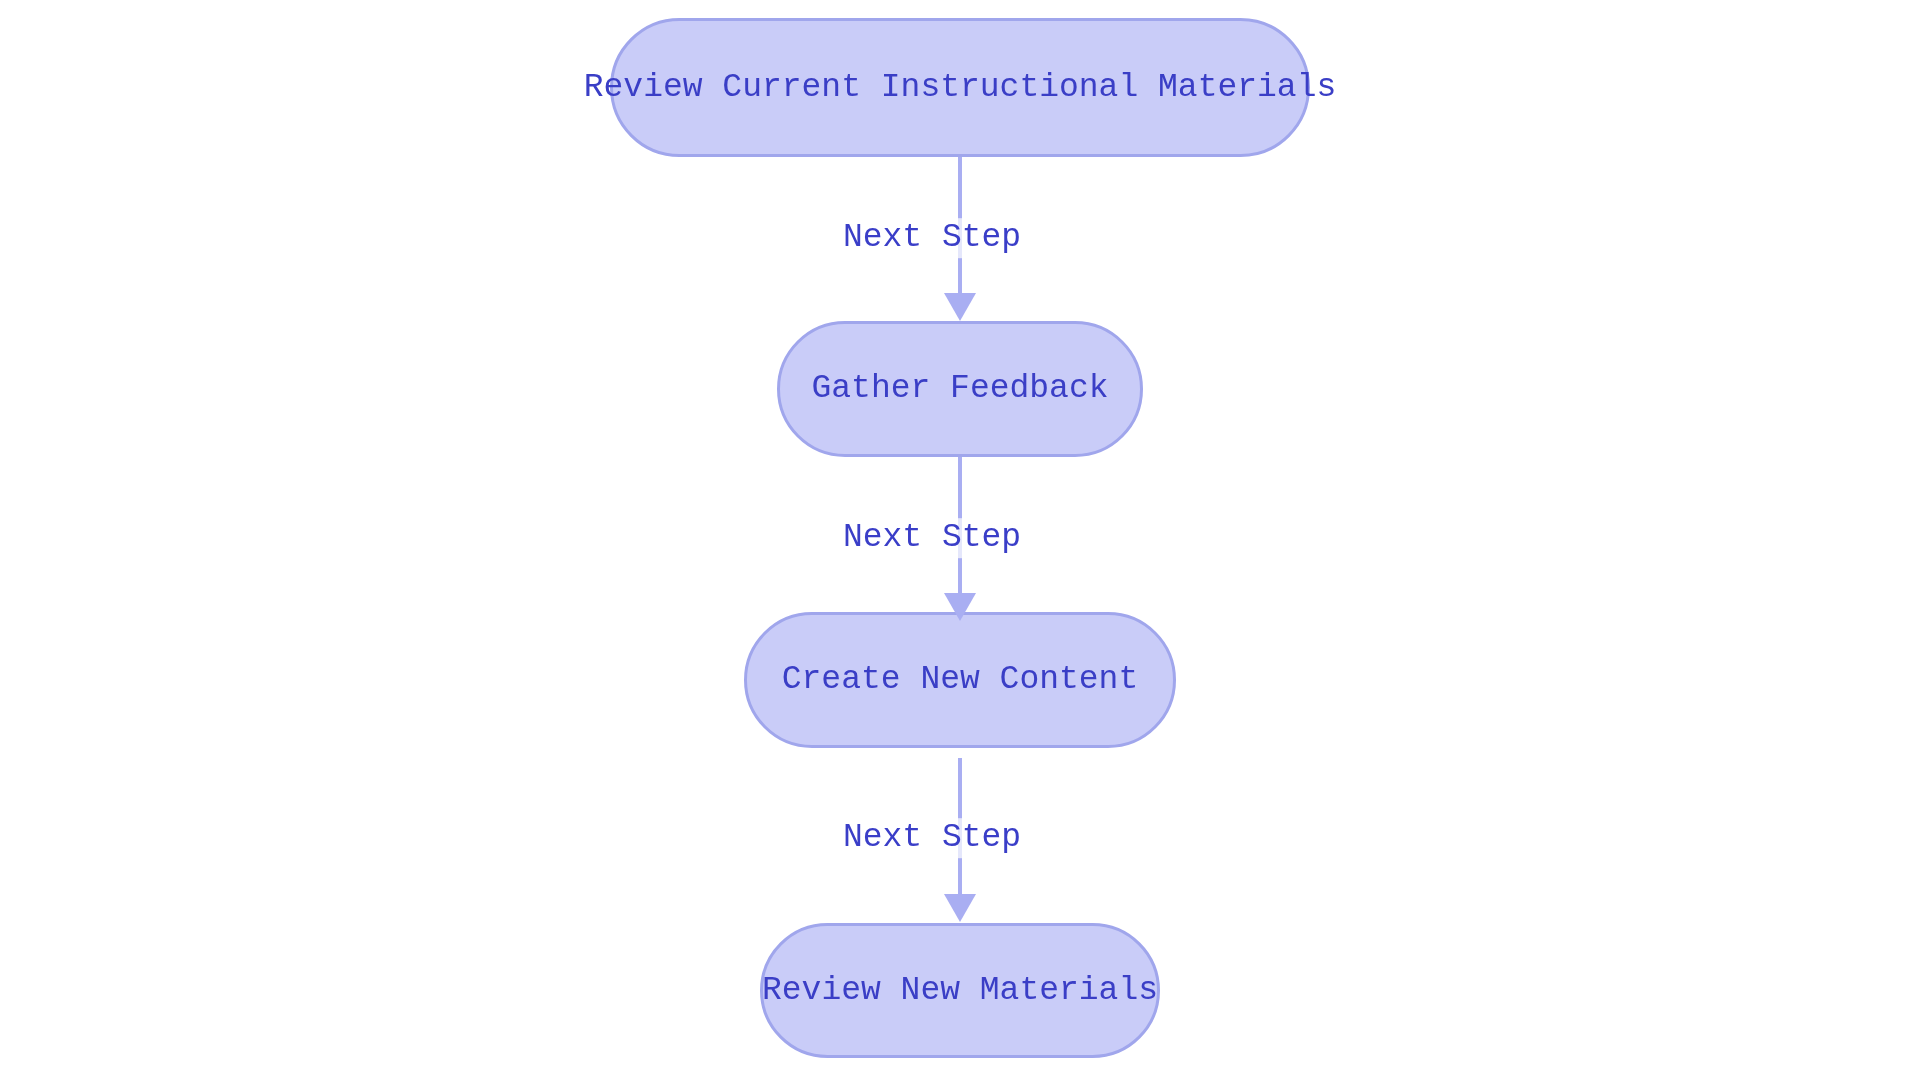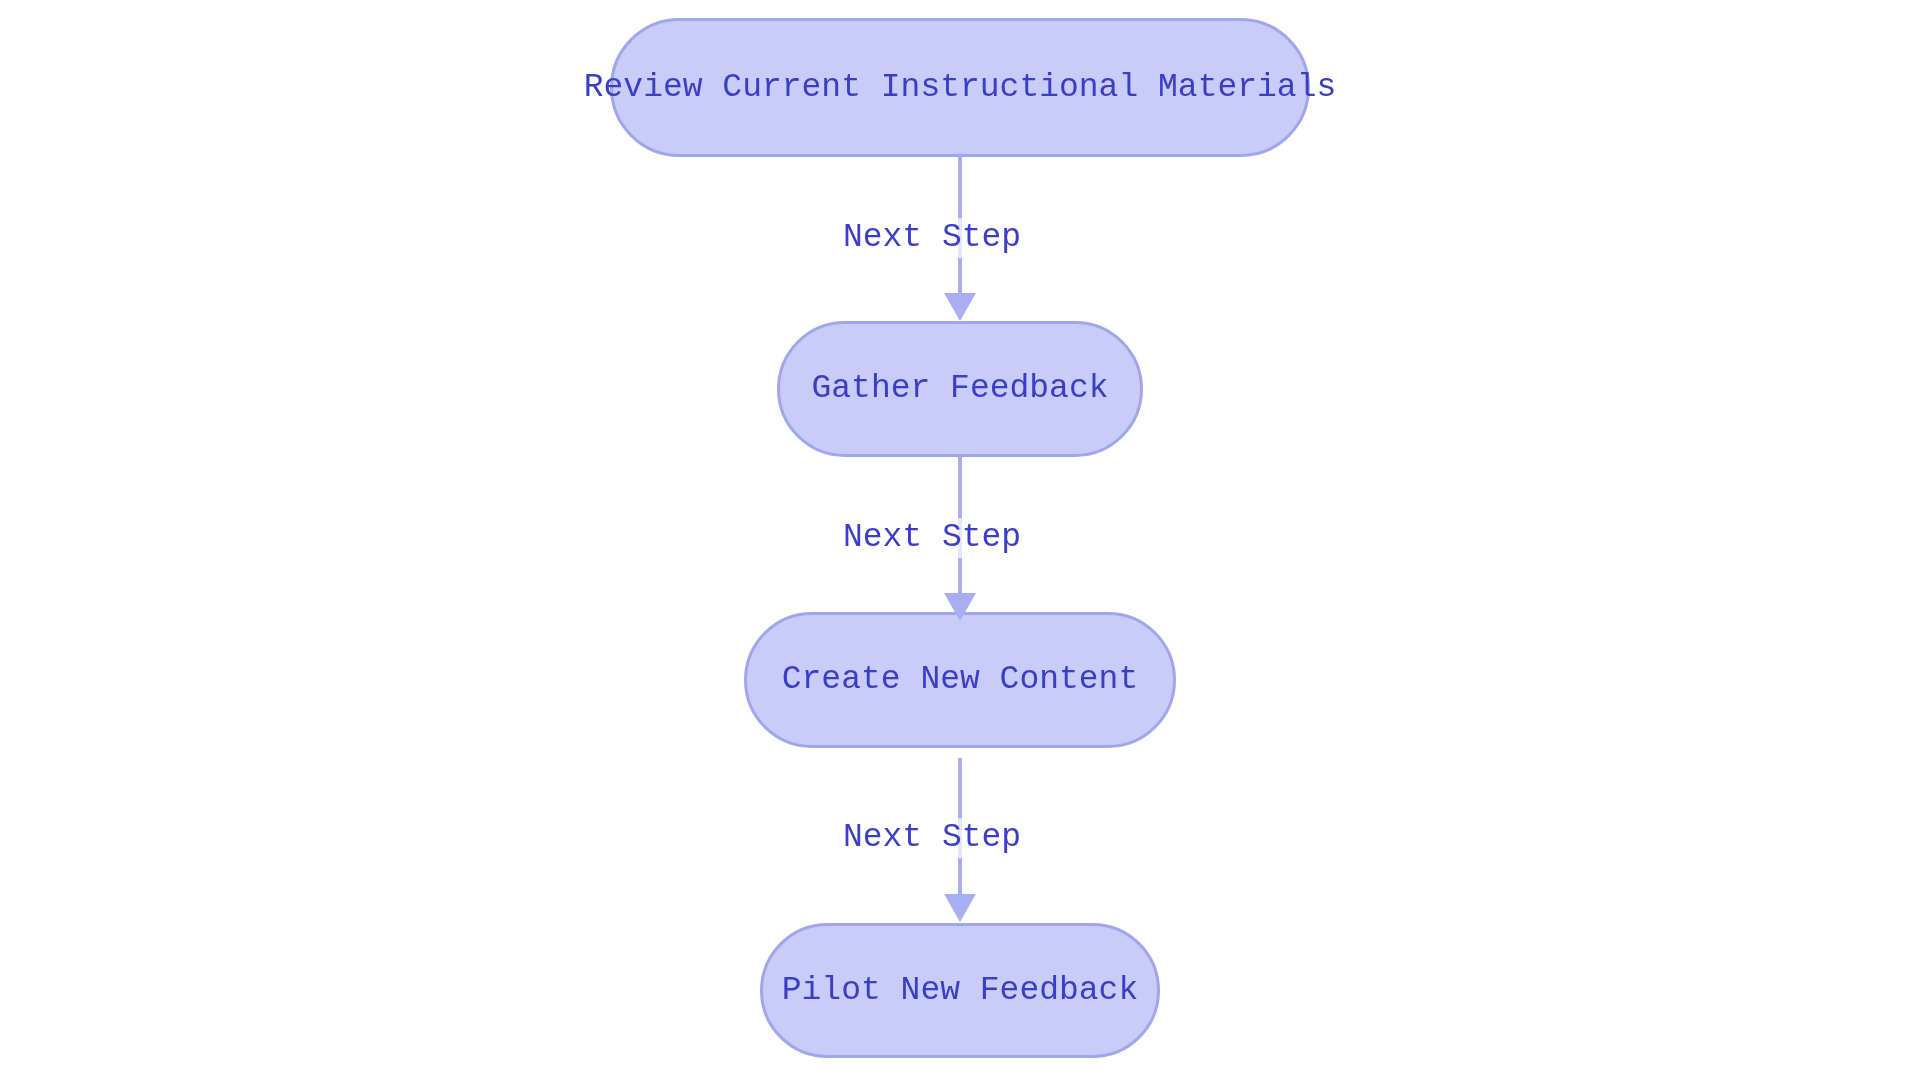--- a/index.html
+++ b/index.html
@@ -84,21 +84,21 @@
 
   <div class="node n2">
     <span class="node-label">Gather Feedback</span>
   </div>
 
   <div class="node n3">
     <span class="node-label">Create New Content</span>
   </div>
 
   <div class="node n4">
-    <span class="node-label">Pilot New Feedback</span>
+    <span class="node-label">Review New Materials</span>
   </div>
 
   <div class="edge-line l1"></div>
   <div class="edge-arrowhead a1"></div>
   <span class="edge-label t1">Next Step</span>
 
   <div class="edge-line l2"></div>
   <div class="edge-arrowhead a2"></div>
   <span class="edge-label t2">Next Step</span>
 

